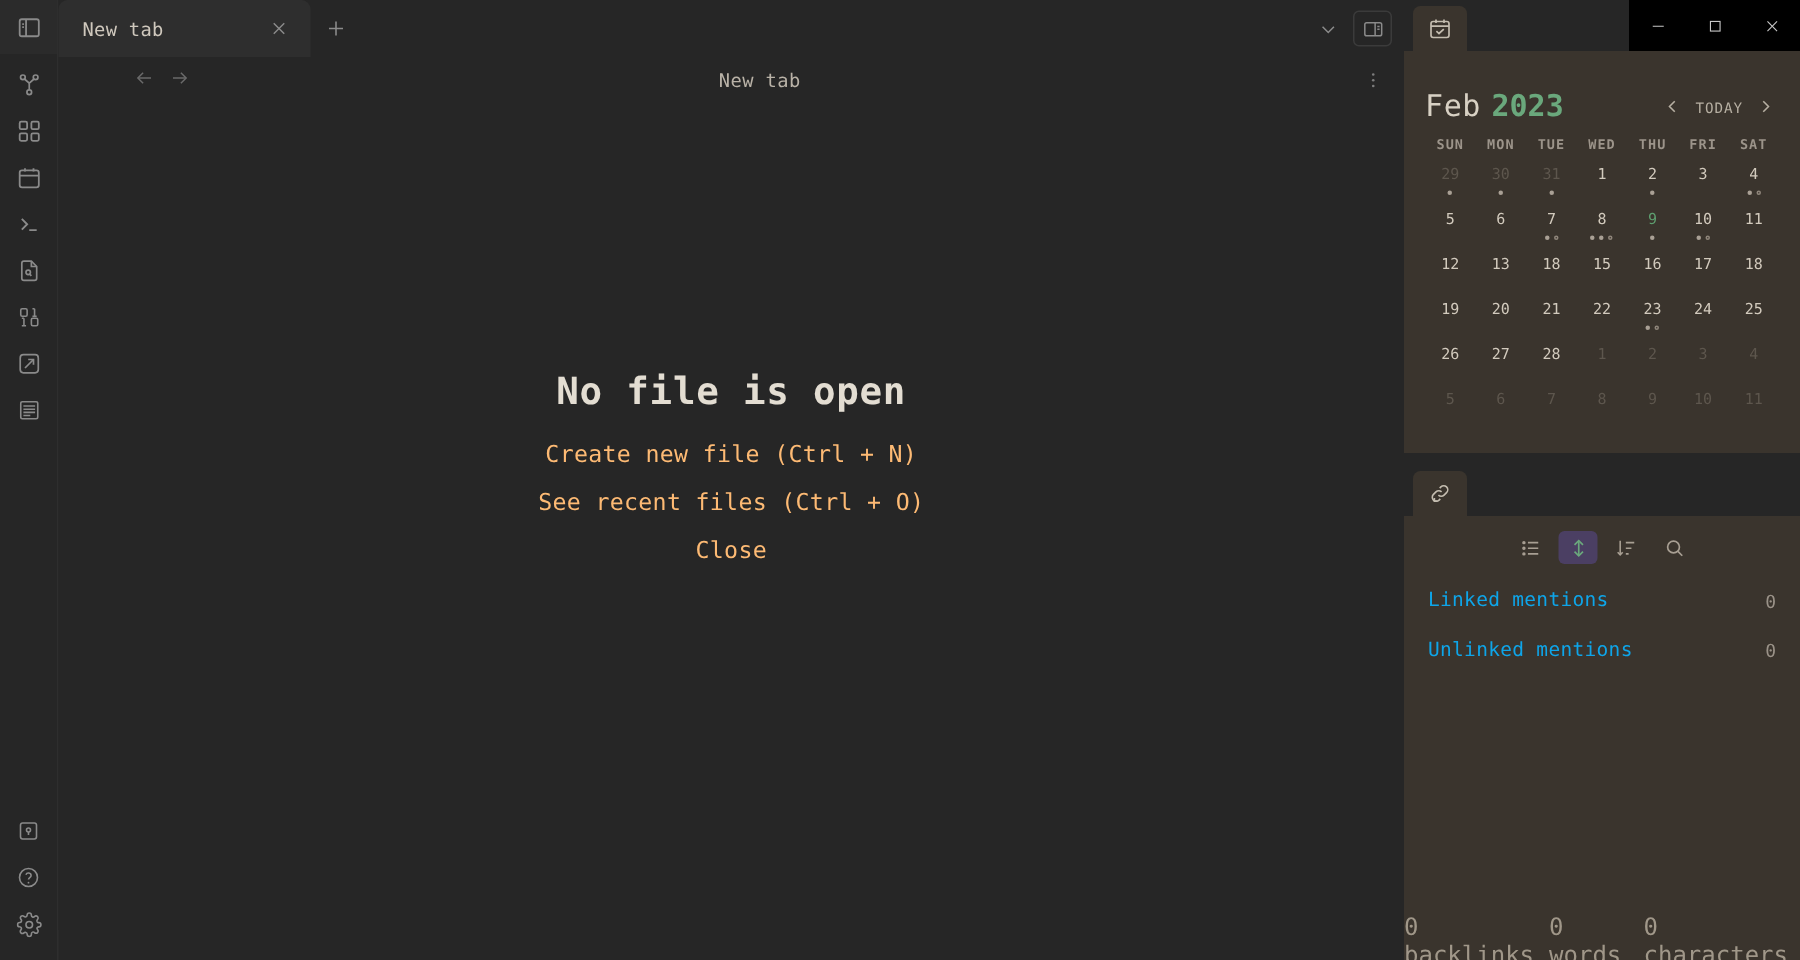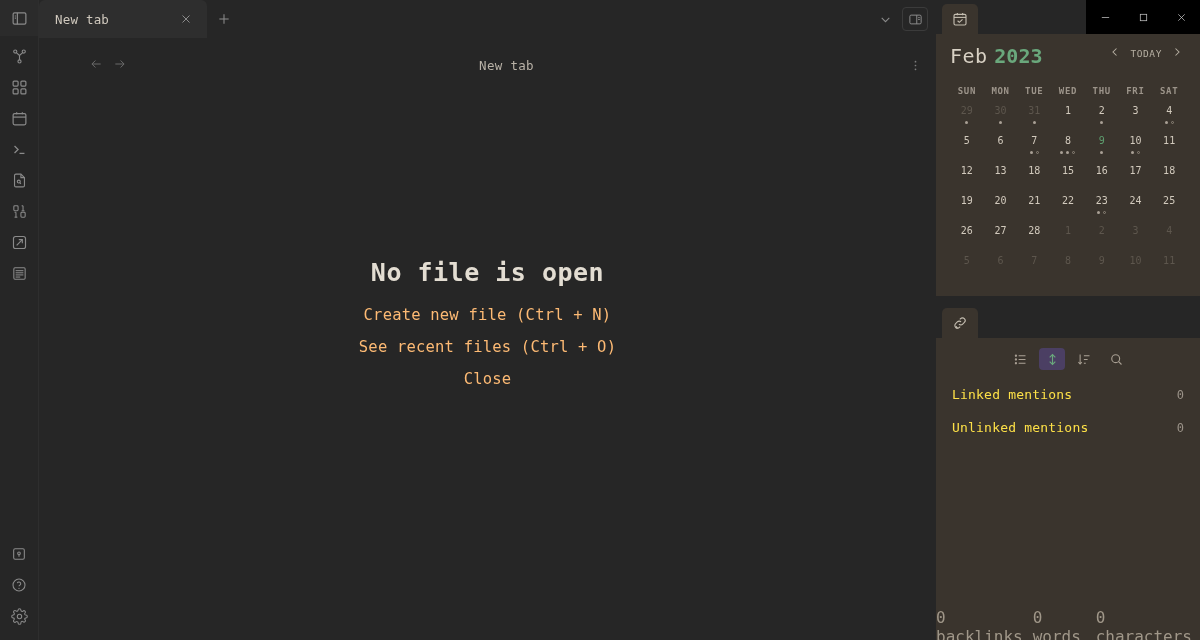--- a/index.html
+++ b/index.html
@@ -24,21 +24,21 @@
   .ribbon-icons { display: flex; flex-direction: column; align-items: center; padding-top: 6px; gap: 3px;}
   .ribbon-bottom { margin-top: auto; display:flex; flex-direction: column; align-items:center; gap: 3px; padding-bottom: 10px;}
   .ribbon-btn {
     width: 28px; height: 28px;
     display: flex; align-items: center; justify-content: center;
     border-radius: 4px; color: #8a8a8a; cursor: pointer;
   }
   .ribbon-btn svg { display:block; }
 
   
-  .center { flex: 1 1 auto; display: flex; flex-direction: column; height: 620px; background:#262626; min-width:0;gap:12px;}
+  .center { flex: 1 1 auto; display: flex; flex-direction: column; height: 620px; background:#262626; min-width:0;}
 
   .tabbar {
     height: 38px; background: #262626;
     display: flex; align-items: flex-end; position: relative;
     flex: 0 0 38px;
   }
   .tab {
     height: 38px; min-width: 168px; max-width: 168px;
     background: #2e2e2e;
     display: flex; align-items: center;
@@ -94,21 +94,21 @@
     background: #3a342d; border-radius: 5px 5px 0 0;
     display:flex; align-items:center; justify-content:center;
     color:#c4bdb0; cursor:pointer; align-self:flex-end;
   }
   .rt-spacer { flex:1 1 auto; height:34px; background:#262626;}
   .wincontrols { display:flex; align-items:center; height:34px; background:#000; }
   .wc { width:38px; height:34px; display:flex; align-items:center; justify-content:center; color:#c9c9c9; cursor:pointer;}
 
   
   .calendar { background:#3a342d; padding: 10px 14px 14px 14px; flex: 0 0 auto; }
-  .cal-head { display:flex; align-items:flex-start; height:38px; }
+  .cal-head { display:flex; align-items:flex-end; height:38px; margin-bottom: 6px;}
   .cal-month { font-size: 20px; color:#d8d1c4; letter-spacing:.4px;}
   .cal-year { font-size: 20px; color:#6aa87c; font-weight:bold; margin-left:7px;}
   .cal-nav { margin-left:auto; display:flex; align-items:center; gap: 6px; }
   .cal-nav-btn { color:#b6afa2; font-size: 15px; cursor:pointer; padding: 2px 3px; line-height:1;}
   .cal-today { color:#b6afa2; font-size: 9.5px; letter-spacing:.6px; cursor:pointer; }
 
   .cal-grid { display:grid; grid-template-columns: repeat(7, 1fr); }
   .cal-dow {
     text-align:center; font-size: 9px; color:#9c948a; font-weight:bold;
     letter-spacing:.7px; padding: 4px 0 6px 0;
@@ -132,21 +132,21 @@
     color:#c4bdb0; cursor:pointer;
   }
   .backlinks { flex:1 1 auto; background:#3a342d; display:flex; flex-direction:column; min-height:0;}
   .bl-toolbar { display:flex; align-items:center; justify-content:center; gap:6px; padding: 10px 0 8px 0;}
   .bl-tool { width:26px; height:22px; display:flex; align-items:center; justify-content:center; color:#a89f93; border-radius:4px; cursor:pointer;}
   .bl-tool.active { background:#4b3f63; color:#6aa87c; }
   .bl-row {
     display:flex; align-items:center; justify-content:space-between;
     padding: 9px 16px; cursor:pointer;
   }
-  .bl-label { color:#fde047; font-size: 13px; letter-spacing:.2px;text-align:center;}
+  .bl-label { color:#0ea5e9; font-size: 13px; letter-spacing:.2px;text-align:center;}
   .bl-count { color:#9a9288; font-size: 12px; }
   .bl-filler { flex:1 1 auto; }
   .statusbar {
     height: 26px; display:flex; align-items:center; justify-content:flex-end;
     padding-right: 8px; gap: 10px; background:#3a342d; flex:0 0 26px;
   }
   .status-item { color:#a09789; font-size: 16px; }
 </style>
 </head>
 <body>

